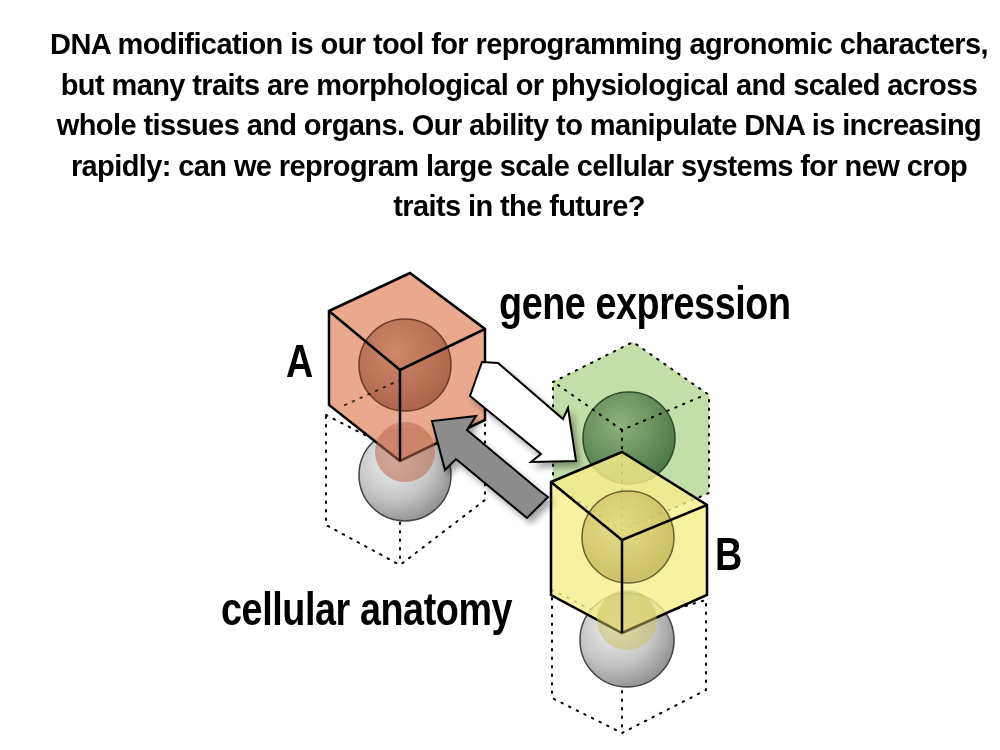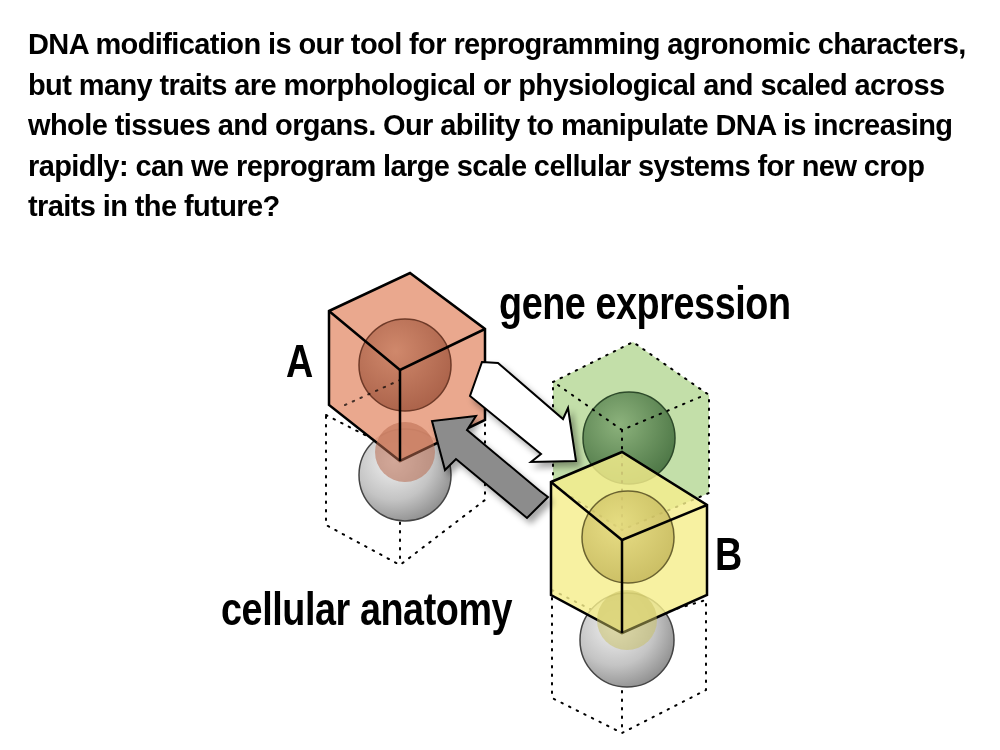--- a/index.html
+++ b/index.html
@@ -1,22 +1,22 @@
 <!DOCTYPE html>
 <html><head>
 <meta charset="utf-8">
 <style>
   html, body { margin: 0; padding: 0; background: #ffffff; }
   body { width: 1000px; height: 750px; position: relative; overflow: hidden;
          font-family: "Liberation Sans", "DejaVu Sans", sans-serif; }
   .intro {
-    position: absolute; left: 28px; top: 24px; width: 950px;
+    position: absolute; left: 44px; top: 24px; width: 950px;
     font-family: "Liberation Sans", sans-serif; font-weight: bold;
     font-size: 29px; line-height: 40.5px; color: #000;
-    letter-spacing: -0.6px; margin: 0;
+    letter-spacing: -0.6px; margin: 0; text-align: center;
   }
   .label {
     position: absolute; font-family: "Liberation Sans", sans-serif;
     font-weight: bold; color: #000; white-space: nowrap;
     transform: scaleX(0.82); transform-origin: left top;
   }
   .lbl-gene { left: 499px; top: 276px; font-size: 46px; letter-spacing: -0.5px; }
   .lbl-cell { left: 221px; top: 582px; font-size: 46px; letter-spacing: -0.5px; }
   .lbl-a { left: 286px; top: 334px; font-size: 46px; }
   .lbl-b { left: 715px; top: 527px; font-size: 46px; }

